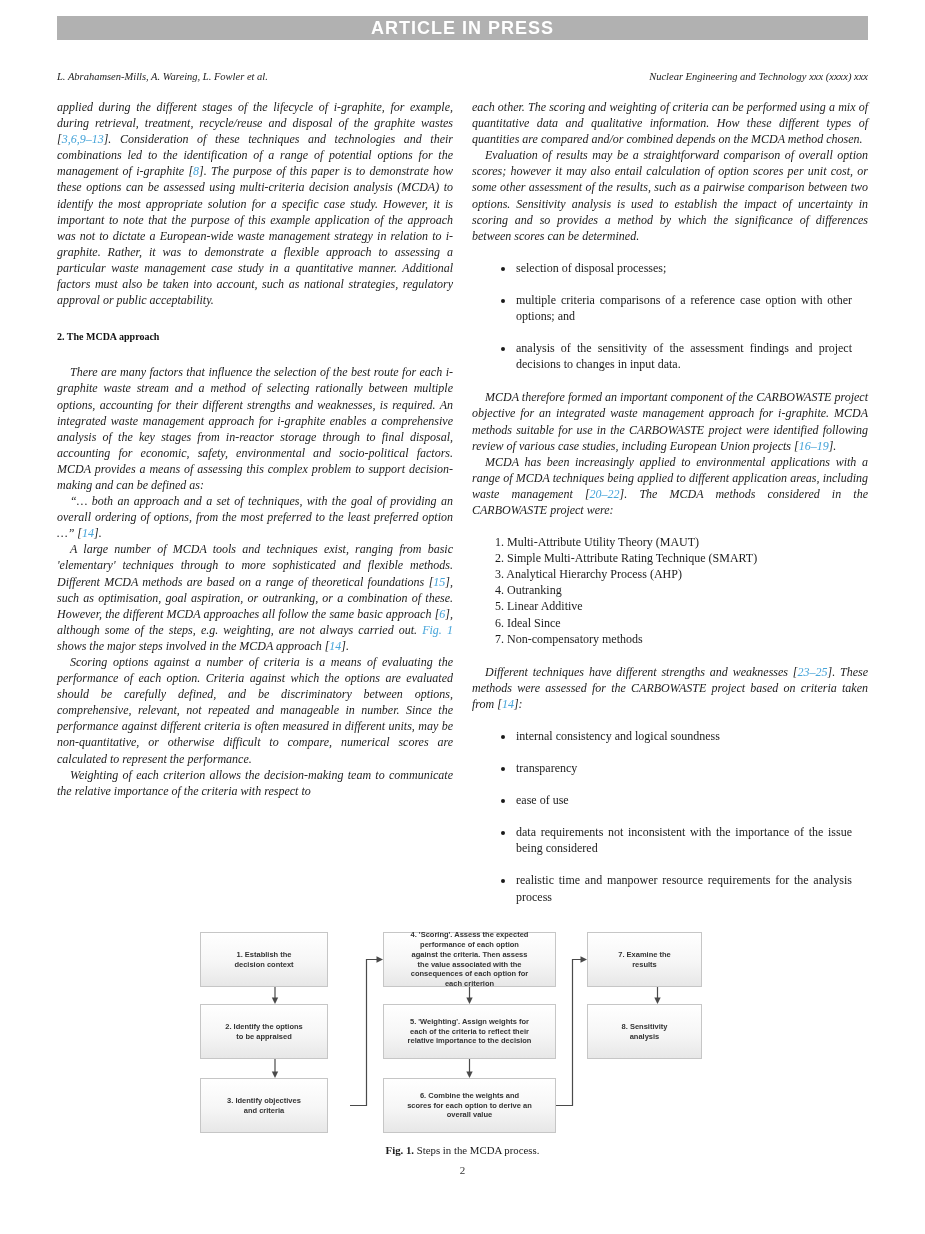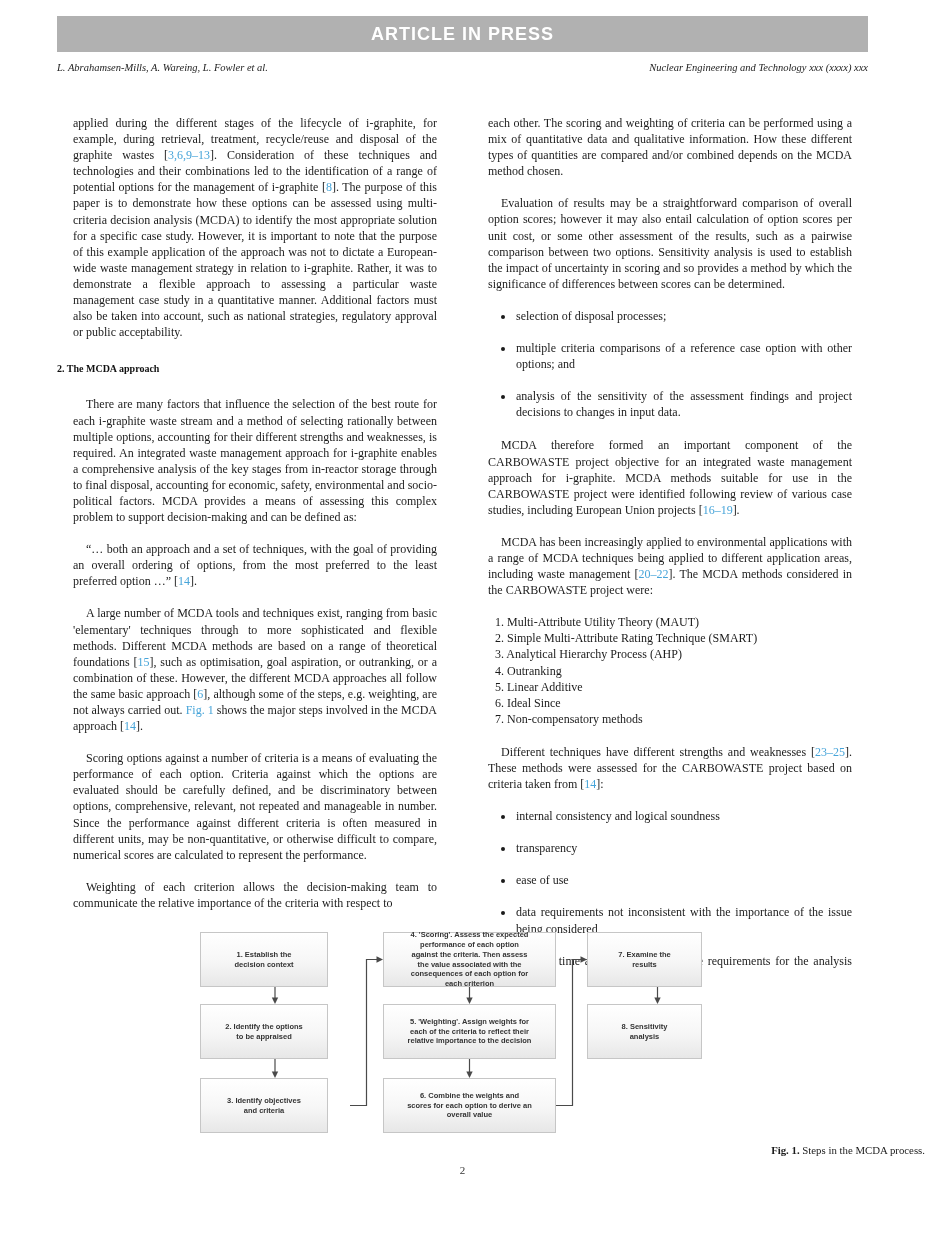--- a/index.html
+++ b/index.html
@@ -1,34 +1,34 @@
 <!DOCTYPE html>
 <html><head>
 <meta charset="utf-8">
 <style>
   html,body{margin:0;padding:0;background:#ffffff;}
   .page{
     position:relative;width:925px;height:1234px;background:#ffffff;
     font-family:"Liberation Serif",serif;color:#1b1b1b;overflow:hidden;
   }
   .banner{
-    position:absolute;left:57px;top:16px;width:811px;height:36px;
+    position:absolute;left:57px;top:16px;width:811px;height:24px;
     background:#b1b1b1;display:flex;align-items:center;justify-content:center;
     font-family:"Liberation Sans",sans-serif;font-weight:bold;font-size:18px;
     letter-spacing:1px;color:#ffffff;
   }
   .header-row{
-    position:absolute;left:57px;top:62px;width:811px;
+    position:absolute;left:57px;top:71px;width:811px;
     display:flex;justify-content:space-between;
     font-style:italic;font-size:10.5px;color:#222222;
   }
   .col{position:absolute;top:99px;width:396px;font-size:12px;line-height:16.1px;text-align:justify;}
   .col-left{left:57px;}
   .col-right{left:472px;}
-  .col p{margin:16px;text-indent:13px;}
+  .col p{margin:0;text-indent:13px;font-style:italic;}
   .col p.flush{text-indent:0;}
   h2.section{font-size:10px;margin:21px 0 19px 0;text-indent:0;font-weight:bold;color:#111;}
   .ref{color:#46a4d9;}
   ul.bullets{margin:13px 0 17px 0;padding-left:27px;list-style:disc;}
   ul.bullets li{margin:16px;padding-left:1px;}
   ol.numbered{margin:16px 0 17px 0;padding-left:23px;list-style:none;counter-reset:num;}
   ol.numbered li{counter-increment:num;}
   ol.numbered li::before{content:counter(num) ". ";}
   .figure{position:absolute;left:190px;top:929px;width:545px;height:210px;}
   .fbox{
@@ -38,21 +38,21 @@
     display:flex;align-items:center;justify-content:center;text-align:center;
     font-family:"Liberation Sans",sans-serif;font-weight:bold;
     font-size:7.5px;line-height:9.8px;color:#333333;padding:3px 23px;
   }
   .b1,.b2,.b3{left:10px;width:128px;}
   .b4,.b5,.b6{left:193px;width:173px;}
   .b7,.b8{left:397px;width:115px;}
   .row1{top:3px;} .row2{top:75px;} .row3{top:149px;}
   .fig-arrows{position:absolute;left:0;top:0;width:545px;height:210px;}
   .caption{
-    position:absolute;left:0;top:1144px;width:925px;text-align:right;
+    position:absolute;left:0;top:1144px;width:925px;text-align:center;
     font-size:10.8px;color:#1b1b1b;
   }
   .caption .cap-label{font-weight:bold;}
   .pagenum{position:absolute;left:0;top:1164px;width:925px;text-align:center;font-size:11px;color:#333;}
 </style>
 </head>
 <body>
 
 <div class="page">
 

